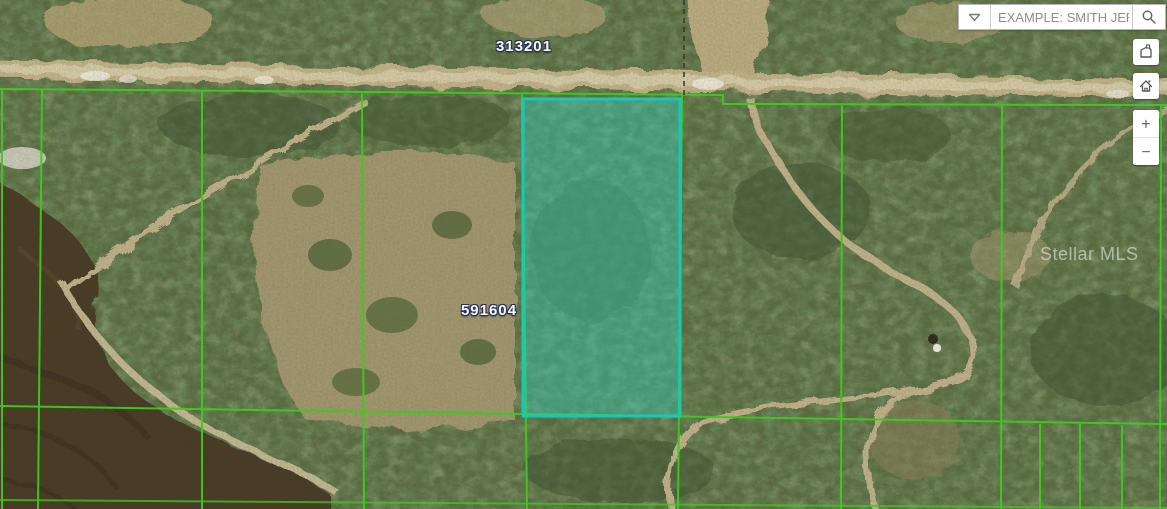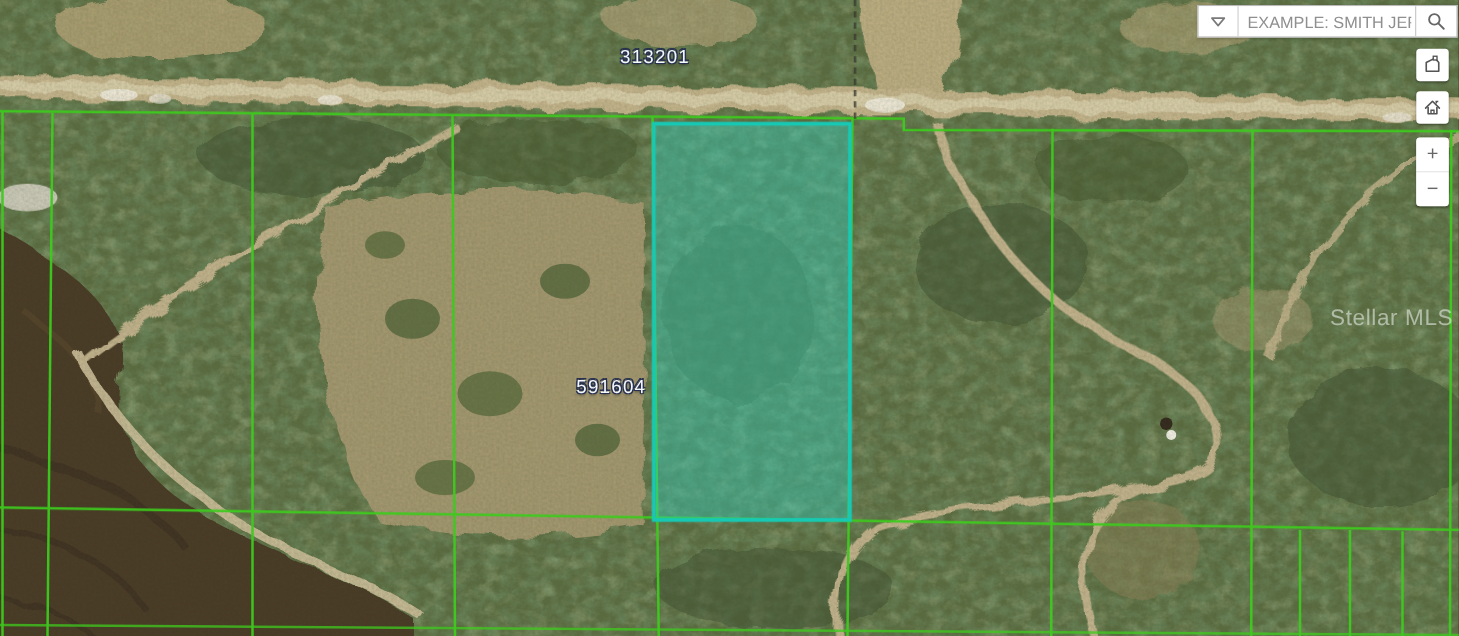--- a/index.html
+++ b/index.html
@@ -3,30 +3,30 @@
 <meta charset="utf-8">
 <style>
   html,body{margin:0;padding:0;background:#222;}
   .viewport{
     position:relative;width:1167px;height:509px;overflow:hidden;
     font-family:"Liberation Sans",sans-serif;background:#5c6c41;
   }
   .aerial{position:absolute;left:0;top:0;display:block;}
   .parcel-label{
     position:absolute;transform:translateX(-50%);
-    font-weight:normal;font-size:15px;letter-spacing:1px;color:#f4f7ff;
+    font-weight:bold;font-size:15px;letter-spacing:1px;color:#f4f7ff;
     text-shadow:-1px -1px 0 #28324e,1px -1px 0 #28324e,-1px 1px 0 #28324e,
                 1px 1px 0 #28324e,0 2px 2px rgba(10,15,30,.6);
     white-space:nowrap;user-select:none;
   }
   #label-0{left:524px;top:37px;}
   #label-1{left:489px;top:301px;}
   .watermark{
     position:absolute;left:1040px;top:244px;font-size:18px;font-weight:400;
-    color:rgba(242,246,242,.55);letter-spacing:.5px;white-space:nowrap;user-select:none;margin-left:24px;
+    color:rgba(242,246,242,.55);letter-spacing:.5px;white-space:nowrap;user-select:none;
   }
   .search-bar{
     position:absolute;left:958px;top:4px;width:208px;height:26px;display:flex;
     background:#fff;border:1px solid #b9b9b9;box-sizing:border-box;
     box-shadow:0 1px 2px rgba(0,0,0,.2);
   }
   .search-dd{
     width:32px;flex:0 0 32px;border:none;border-right:1px solid #ccc;background:#fff;
     display:flex;align-items:center;justify-content:center;cursor:pointer;padding:0;
   }

